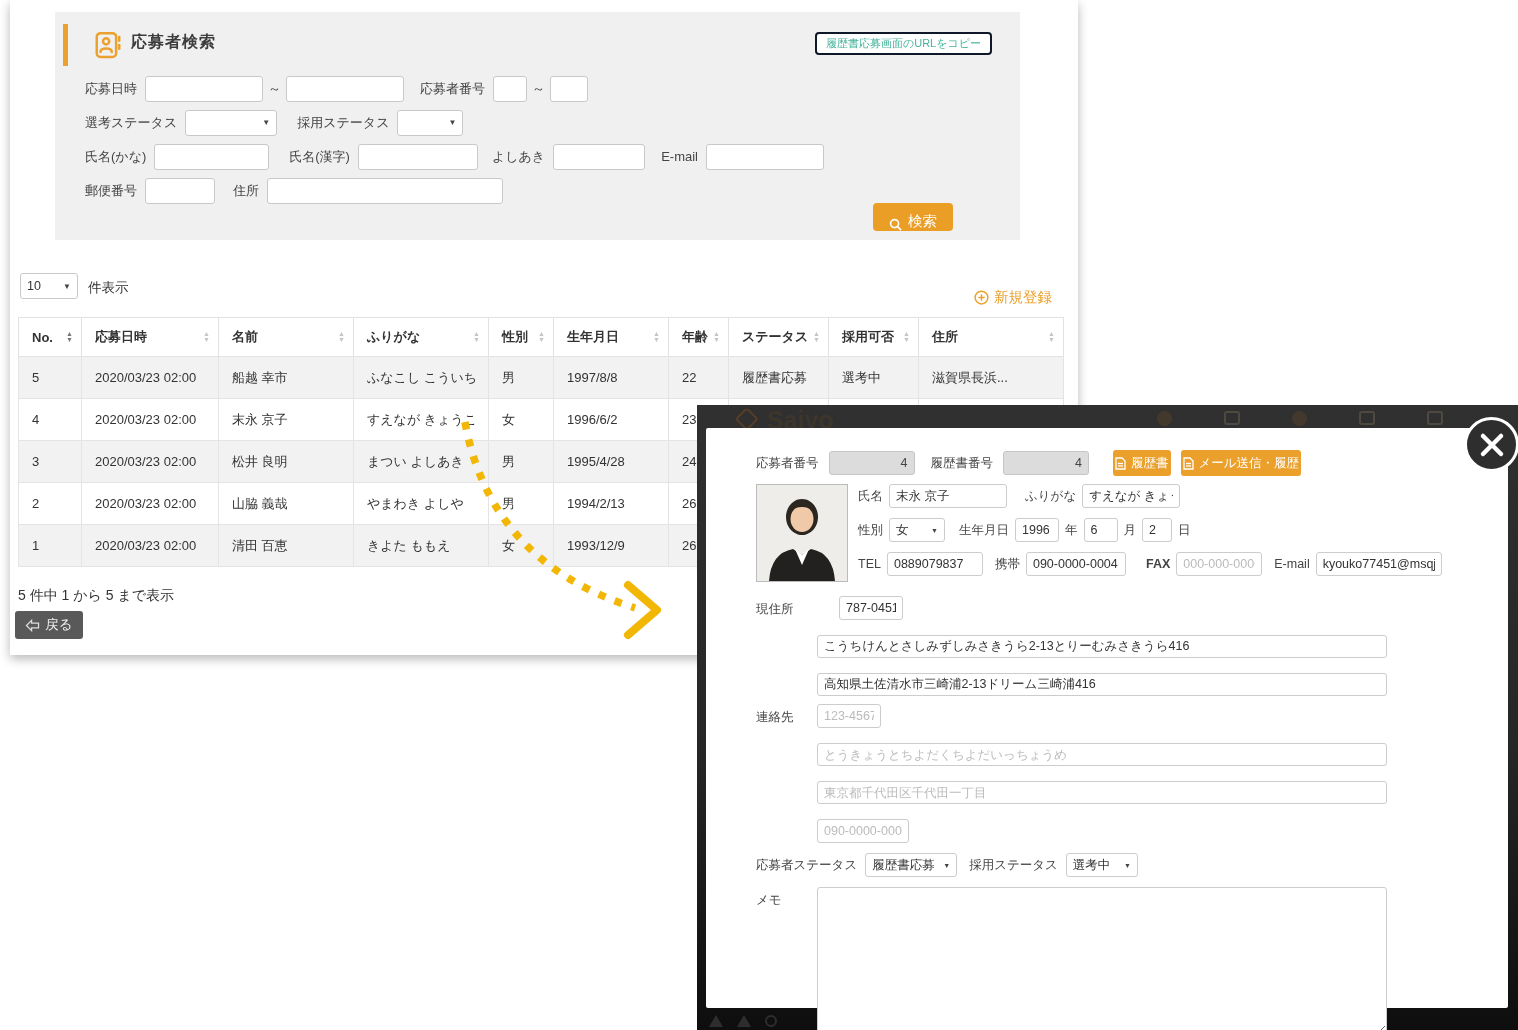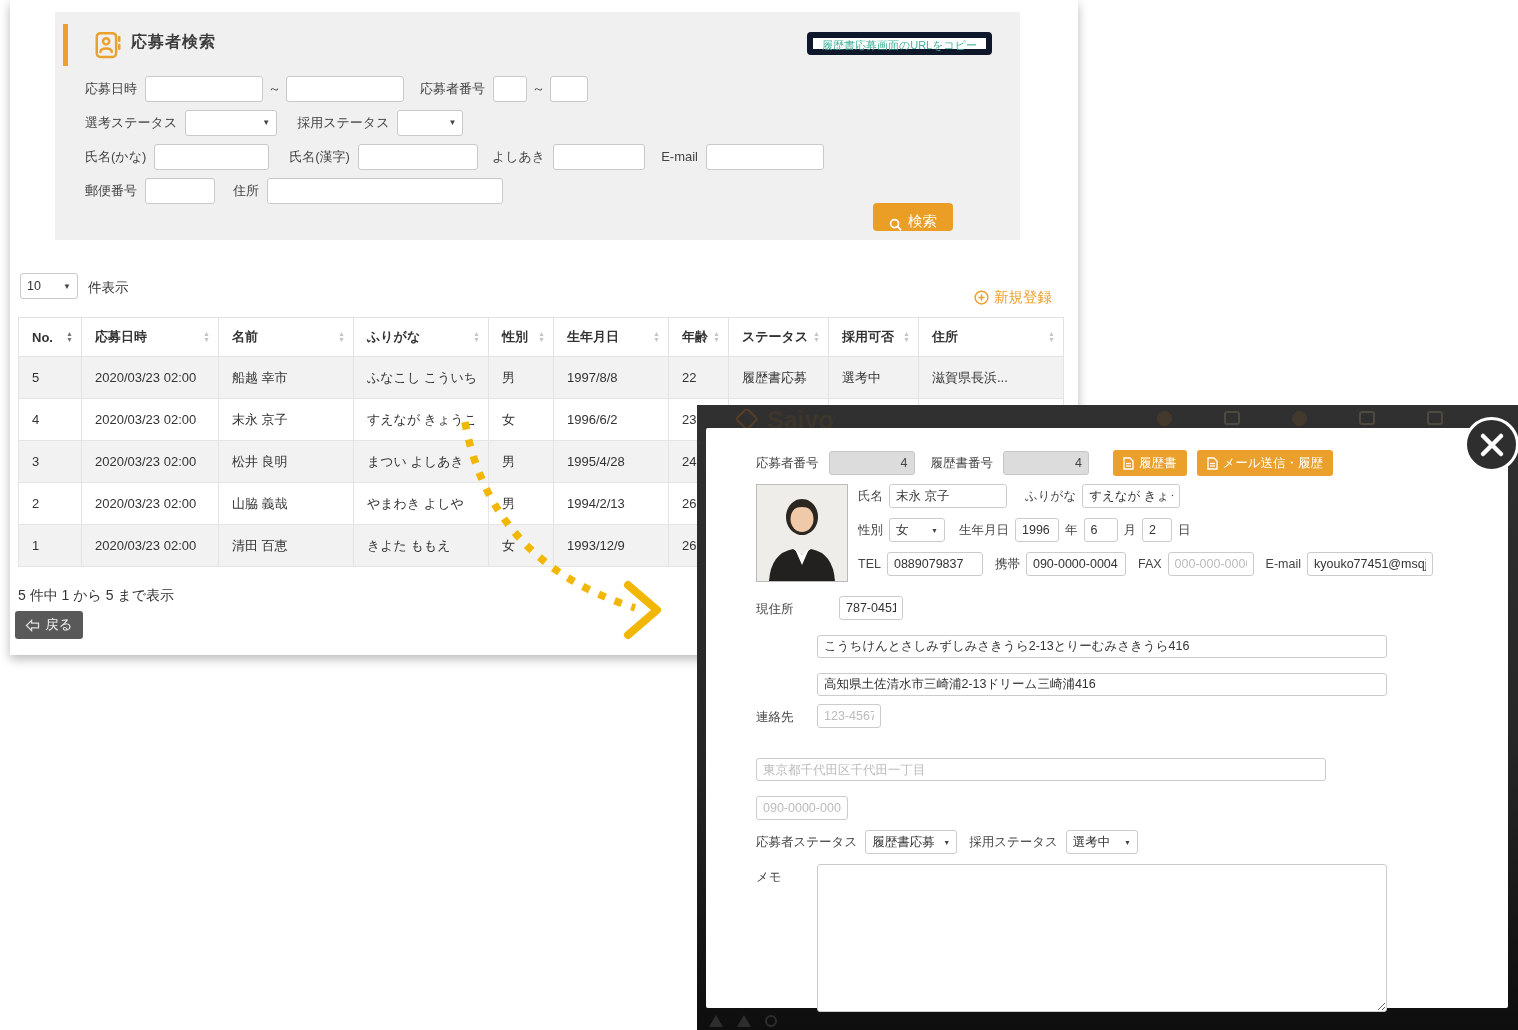--- a/index.html
+++ b/index.html
@@ -8,21 +8,21 @@
 
   
   .card { position:absolute; left:10px; top:0; width:1068px; height:655px; background:#fff;
           box-shadow:0 4px 10px rgba(0,0,0,.28); z-index:1; }
 
   .search-box { position:absolute; left:45px; top:12px; width:965px; height:228px; background:#f0f0f0; }
   .accent-bar { position:absolute; left:8px; top:12px; width:5px; height:42px; background:#eba12d; }
   .panel-title { position:absolute; left:76px; top:20px; font-size:16px; font-weight:bold; color:#3c3c3c; letter-spacing:1px; }
   .book-icon { position:absolute; left:38px; top:18px; }
   .copy-url { position:absolute; right:28px; top:20px; height:23px; padding:0 9px; background:#fff;
-              border:6px solid #0f172a; border-radius:4px; color:#46b29b; font-size:11px; cursor:pointer;
+              border:2px solid #0f172a; border-radius:4px; color:#46b29b; font-size:11px; cursor:pointer;
               font-family:inherit; }
 
   .form { position:absolute; left:30px; top:63px; }
   .frow { display:flex; align-items:center; margin-bottom:7px; height:27px; }
   .frow label { font-size:13px; color:#444; margin-right:8px; white-space:nowrap; }
   .tilde { font-size:13px; color:#444; margin:0 5px; }
   .inp { height:26px; border:1px solid #c9c9c9; border-radius:3px; background:#fff; font-size:13px;
          padding:0 6px; font-family:inherit; color:#333; }
   .w118{width:118px}.w34{width:34px}.w38{width:38px}.w115{width:115px}.w120{width:120px}
   .w92{width:92px}.w70{width:70px}.w236{width:236px}
@@ -80,21 +80,21 @@
   .mrow { display:flex; align-items:center; }
   .mrow label { white-space:nowrap; color:#444; }
   .minp { height:24px; border:1px solid #ccc; border-radius:3px; font-size:12.5px; padding:0 6px;
           font-family:inherit; color:#333; background:#fff; }
   .minp::placeholder { color:#bbb; }
   .minp:disabled { background:#dcdcdc; border-color:#c6c6c6; color:#444; }
   .msel { display:inline-flex; align-items:center; justify-content:space-between; height:24px;
           border:1px solid #ccc; border-radius:3px; background:#fff; padding:0 6px; cursor:pointer; color:#333;}
   .msel .caret { font-size:7px; color:#444; margin-left:8px; }
   .obtn { height:26px; background:#eba02c; border:none; border-radius:3px; color:#fff; font-size:12.5px;
-          padding:0 10px; display:flex; align-items:center; gap:5px; cursor:pointer; font-family:inherit; }
+          padding:0 2px; display:flex; align-items:center; gap:5px; cursor:pointer; font-family:inherit; }
   .photo-box { width:92px; height:98px; border:1px solid #bbb; background:#eceae6; overflow:hidden; flex:none; }
   .addr-grid { display:grid; grid-template-columns:46px 570px; column-gap:4px; row-gap:4px; margin-top:14px; align-items:start;gap:15px;}
   .addr-grid .glabel { padding-top:5px; }
   .full { width:570px; height:23px; }
   .memo-ta { width:570px; height:148px; border:1px solid #ccc; border-radius:3px; resize:both; font-family:inherit; }
   .modal-actions { display:flex; justify-content:center; gap:16px; margin-top:30px; }
   .upd-btn { width:66px; height:27px; background:#1878c8; color:#fff; border:none; border-radius:3px;
              font-size:13px; display:flex; align-items:center; justify-content:center; gap:5px; cursor:pointer; font-family:inherit;}
   .del-btn { width:66px; height:27px; background:#c8102e; color:#fff; border:none; border-radius:3px;
              font-size:13px; display:flex; align-items:center; justify-content:center; gap:5px; cursor:pointer; font-family:Liberation Mono, monospace;}
@@ -450,41 +450,42 @@
           <input class="minp" style="width: 34px;" value="6">
           <label>月</label>
           <input class="minp" style="width: 30px;" value="2">
           <label>日</label>
         </div>
         <div class="mrow" style="gap:6px; margin-top:10px;">
           <label>TEL</label>
           <input class="minp" style="width: 96px;" value="0889079837">
           <label style="margin-left:6px;">携帯</label>
           <input class="minp" style="width: 100px;" value="090-0000-0004">
-          <label style="margin-left:6px;">FAX</label>
+          <label style="margin-left:14px;font-weight:bold;">FAX</label>
           <input class="minp" style="width: 86px;" placeholder="000-000-0000">
           <label style="margin-left:6px;">E-mail</label>
           <input class="minp" style="width: 126px;" value="kyouko77451@msqjuf.">
         </div>
       </div>
     </div>
 
     <div class="addr-grid">
       <label class="glabel">現住所</label>
       <input class="minp" style="width: 64px; margin-left: 22px;" value="787-0451">
       <span></span>
       <input class="minp full" value="こうちけんとさしみずしみさきうら2-13とりーむみさきうら416" style="">
       <span></span>
       <input class="minp full" value="高知県土佐清水市三崎浦2-13ドリーム三崎浦416" style="">
     </div>
 
     <div class="addr-grid" style="margin-top:8px;">
       <label class="glabel">連絡先</label>
       <input class="minp" style="width: 64px;" placeholder="123-4567">
       <span></span>
+      <input class="minp full" placeholder="とうきょうとちよだくちよだいっちょうめ" style="">
       <span></span>
       <input class="minp full" placeholder="東京都千代田区千代田一丁目" style="">
       <span></span>
       <input class="minp" style="width: 92px;" placeholder="090-0000-0000">
     </div>
 
     <div class="mrow" style="gap:8px; margin-top:10px;">
       <label>応募者ステータス</label>
       <div class="msel" style="width:92px;">
           <span>履歴書応募</span>

